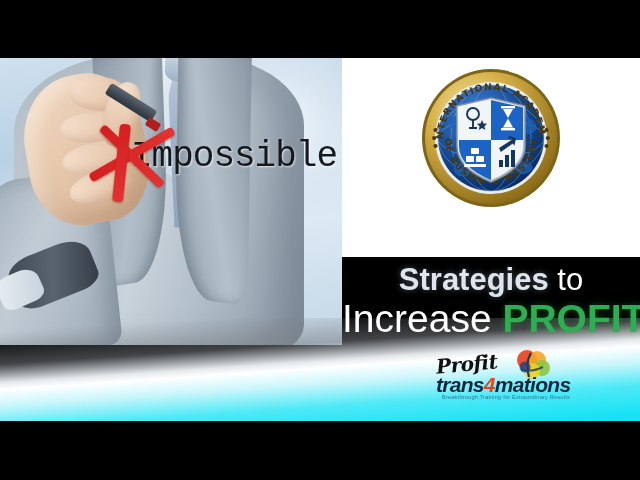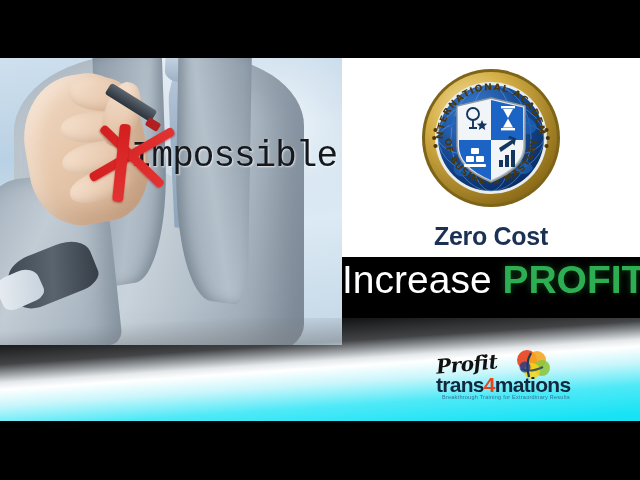--- a/index.html
+++ b/index.html
@@ -232,21 +232,21 @@
     position:absolute; left:4px; top:3px;
     font-family:"DejaVu Serif", serif;
     font-style:italic; font-size:20px; font-weight:bold;
     color:#111; letter-spacing:-.5px;
     transform:rotate(-5deg);
   }
   .logo-icon { position:absolute; left:76px; top:-2px; width:46px; height:40px; }
   .logo-trans {
     position:absolute; left:4px; top:24px;
     font-size:21px; font-weight:bold;
-    color:#12283f; letter-spacing:-.7px;
+    color:#12283f; letter-spacing:-.7px;font-style:italic;
   }
   .logo-trans .num { color:#e8431f; }
   .logo-tag {
     position:absolute; left:10px; top:45px;
     font-size:5.5px; color:#2b5f84;
     letter-spacing:.25px; white-space:nowrap; opacity:.85;
   }
 </style>
 </head>
 <body>
@@ -376,23 +376,25 @@
         <g fill="#14365e">
           <rect x="78" y="92" width="4" height="7"></rect>
           <rect x="84" y="87" width="4" height="12"></rect>
           <rect x="90" y="82" width="4" height="17"></rect>
           <path d="M78 80 l14 -9 -4.6 -.6 .8 -2.6 6.8 2.4 -1.6 7.6 -1.6 -2.2 -12 8.4z"></path>
         </g>
       </svg>
     </div>
   </div>
 
-  <div class="zero-cost">Zero Cost</div>
 
   <div class="headline">
+    <div class="line1">
+      <span class="strong">Strategies</span><span> to</span>
+    </div>
     <div class="line2">
       <span>Increase </span><span class="profit">PROFIT</span>
     </div>
   </div>
 
   <div class="band">
     <div class="band-inner"></div>
   </div>
   <div class="band-mask-bottom"></div>
 

